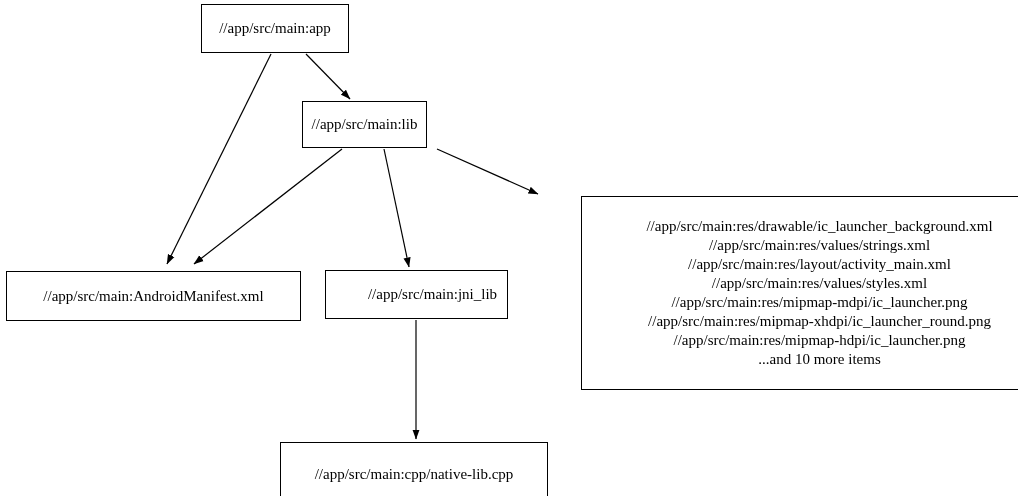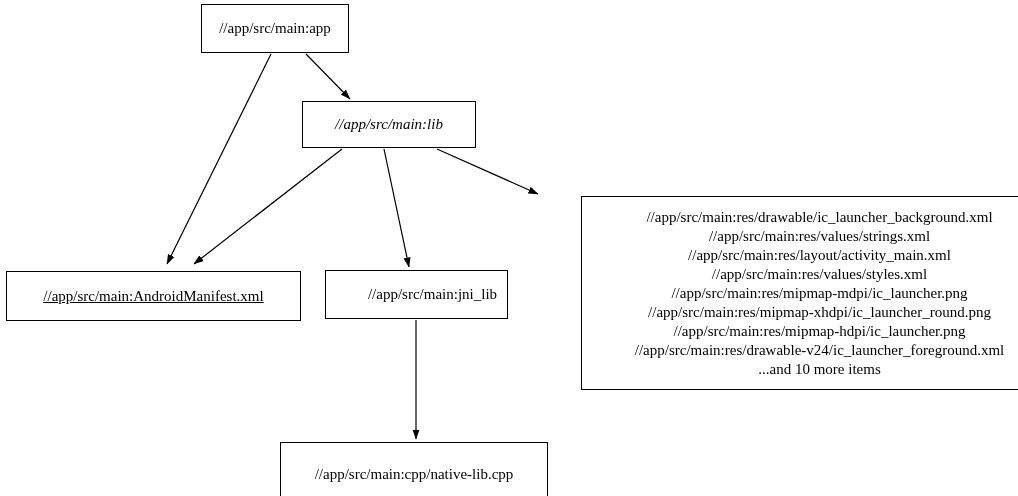--- a/index.html
+++ b/index.html
@@ -62,41 +62,40 @@
     <line x1="342" y1="149" x2="194" y2="264" stroke="#000000" stroke-width="1.2" marker-end="url(#arrowhead)"></line>
     <line x1="384" y1="149" x2="409" y2="267" stroke="#000000" stroke-width="1.2" marker-end="url(#arrowhead)"></line>
     <line x1="437" y1="149" x2="538" y2="194" stroke="#000000" stroke-width="1.2" marker-end="url(#arrowhead)"></line>
     <line x1="416" y1="320" x2="416" y2="439" stroke="#000000" stroke-width="1.2" marker-end="url(#arrowhead)"></line>
   </svg>
 
   <div class="node" style="left:201px; top:4px; width:148px; height:49px;">
     <span>//app/src/main:app</span>
   </div>
 
-  <div class="node" style="left:302px; top:101px; width:174px; height:47px;font-style:italic;">
+  <div class="node" style="left:302px; top:101px; width:125px; height:47px;">
     <span>//app/src/main:lib</span>
   </div>
 
-  <div class="node" style="left:6px; top:271px; width:295px; height:50px;text-decoration:underline;">
+  <div class="node" style="left:6px; top:271px; width:295px; height:50px;">
     <span>//app/src/main:AndroidManifest.xml</span>
   </div>
 
   <div class="node" style="left:325px; top:270px; width:183px; height:49px;padding-left:32px;">
     <span>//app/src/main:jni_lib</span>
   </div>
 
   <div class="node multiline" style="left:533px; top:196px; width:477px; height:194px;">
     <span class="res-line">//app/src/main:res/drawable/ic_launcher_background.xml</span>
     <span class="res-line">//app/src/main:res/values/strings.xml</span>
     <span class="res-line">//app/src/main:res/layout/activity_main.xml</span>
     <span class="res-line">//app/src/main:res/values/styles.xml</span>
     <span class="res-line">//app/src/main:res/mipmap-mdpi/ic_launcher.png</span>
     <span class="res-line">//app/src/main:res/mipmap-xhdpi/ic_launcher_round.png</span>
     <span class="res-line">//app/src/main:res/mipmap-hdpi/ic_launcher.png</span>
-    <span class="res-line">//app/src/main:res/drawable-v24/ic_launcher_foreground.xml</span>
     <span class="res-line">...and 10 more items</span>
   </div>
 
   <div class="node" style="left:280px; top:442px; width:268px; height:65px;">
     <span>//app/src/main:cpp/native-lib.cpp</span>
   </div>
 
 </div>
 
 </body></html>

